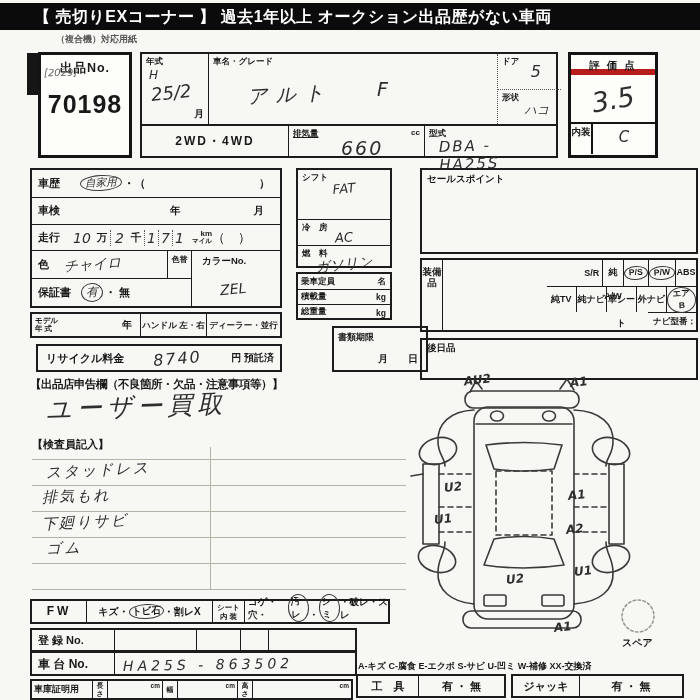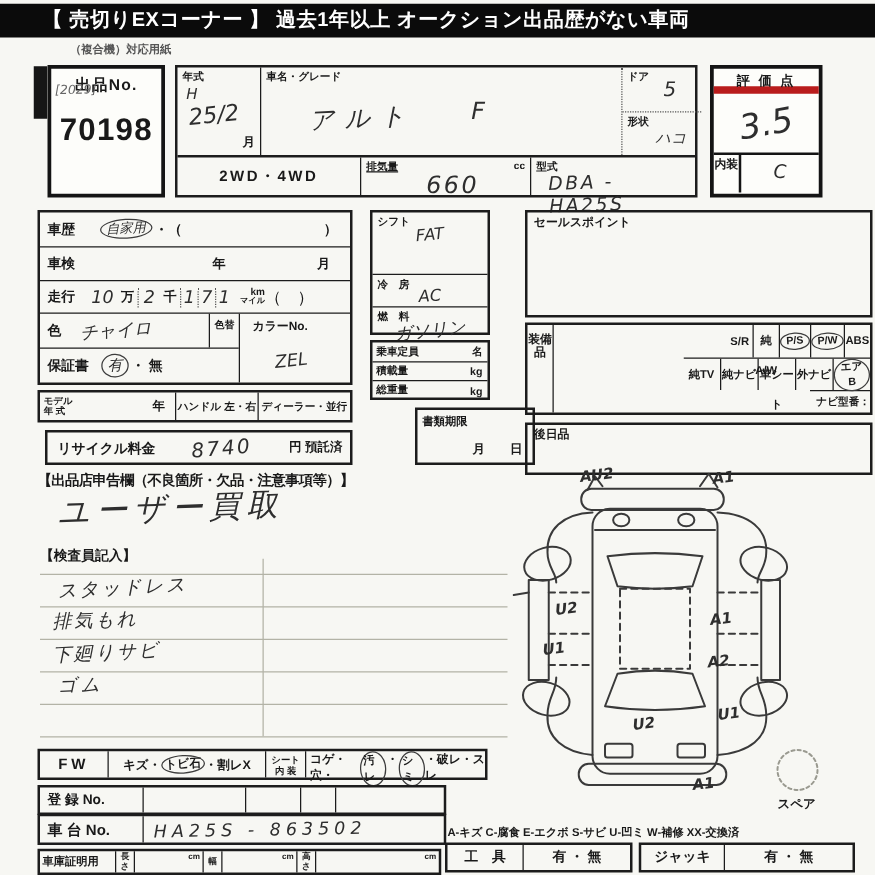--- a/index.html
+++ b/index.html
@@ -276,21 +276,21 @@
   <div class="ctr lbl" style="width:54px;font-size:12px;line-height:21px;letter-spacing:3px;">FW</div>
   <div class="bl row" style="width:126px;align-items:center;justify-content:center;font-size:10px;font-weight:bold;">
     <span>キズ・</span>
       <span class="circ" style="font-size:9.5px;padding:0 2px;">トビ石</span>
       <span>・割レX</span>
   </div>
   <div class="bl" style="width:32px;text-align:center;line-height:1.2;padding-top:2px;">
     <span class="lbl" style="display:block;font-size:7.5px;">シート</span>
     <span class="lbl" style="display:block;font-size:7.5px;">内 装</span>
   </div>
-  <div class="bl row" style="flex:1;align-items:flex-start;padding-left:3px;font-size:9.5px;font-weight:bold;">
+  <div class="bl row" style="flex:1;align-items:flex-end;padding-left:3px;font-size:9.5px;font-weight:bold;">
     <span>コゲ・穴・</span>
       <span class="circ" style="font-size:9px;padding:0 2px;">汚レ</span>
       <span>・</span>
       <span class="circ" style="font-size:9px;padding:0 2px;">シミ</span>
       <span>・破レ・スレ</span>
   </div>
 </div>
 
 <div class="bx row" style="left:30px;top:628px;width:327px;height:24px;">
   <div class="lbl" style="width:82px;font-size:11px;line-height:21px;padding-left:6px;">登 録 No.</div>

